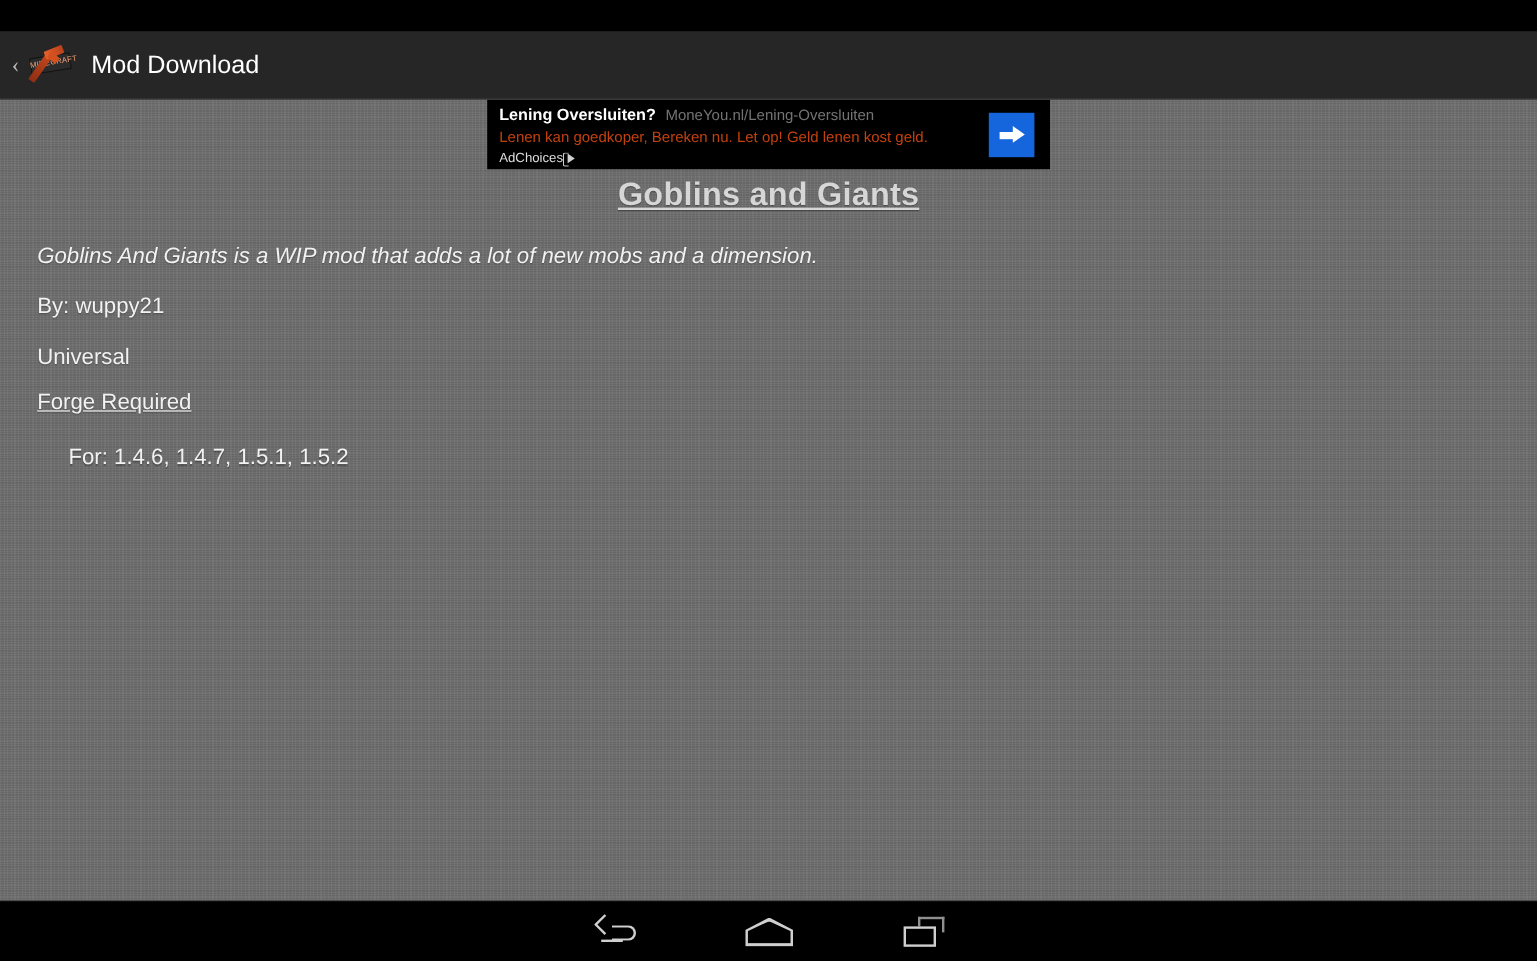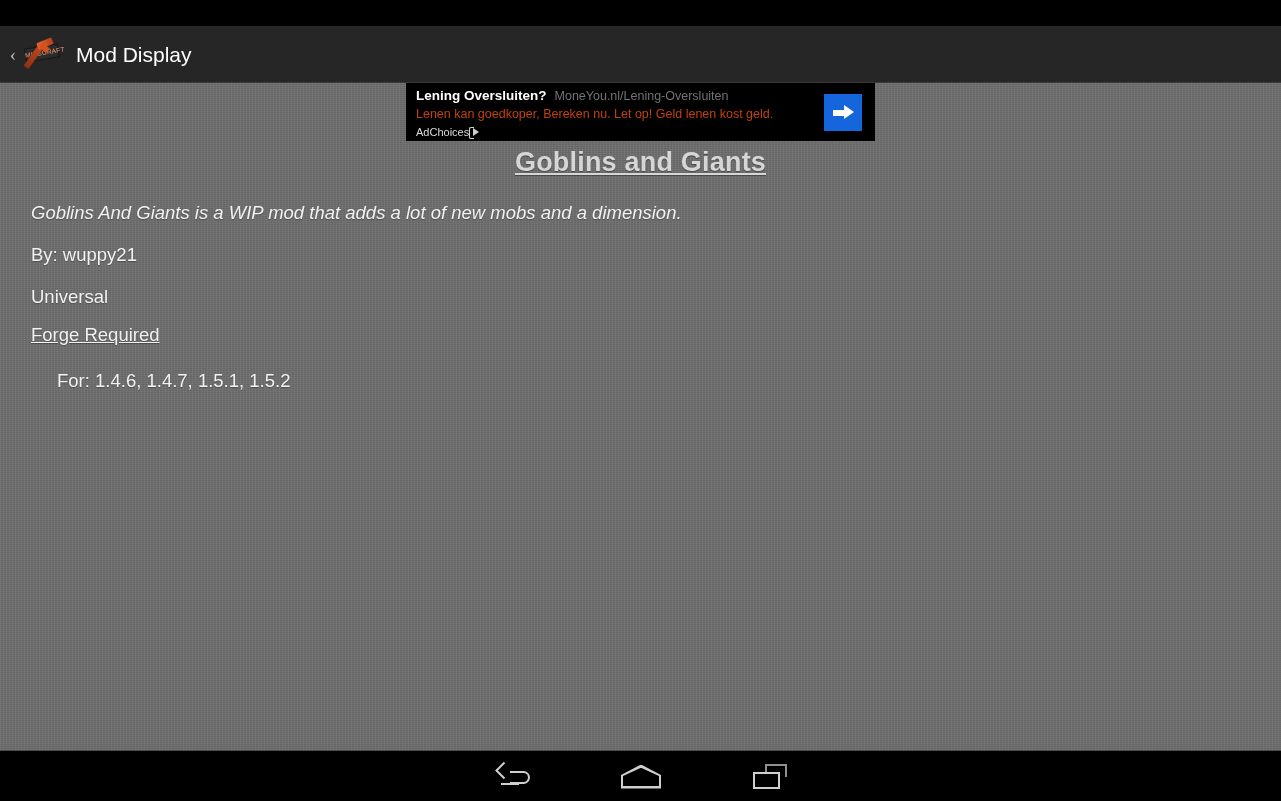--- a/index.html
+++ b/index.html
@@ -263,21 +263,21 @@
 
 <div id="action-bar">
   <div class="up-chevron">‹</div>
   <div class="app-icon">
     <span class="plate"></span>
     <span class="plate-text">MINECRAFT</span>
     <span class="pick-handle"></span>
     <span class="pick-head"></span>
     <span class="pick-head2"></span>
   </div>
-  <div id="ab-title">Mod Display</div>
+  <div id="ab-title">Mod Download</div>
 </div>
 
 <div id="content">
 
   <div id="ad-banner">
     <div class="ad-line1">
       <span class="ad-headline">Lening Oversluiten?</span>
       <span class="ad-url">MoneYou.nl/Lening-Oversluiten</span>
     </div>
     <div class="ad-body">Lenen kan goedkoper, Bereken nu. Let op! Geld lenen kost geld.</div>

